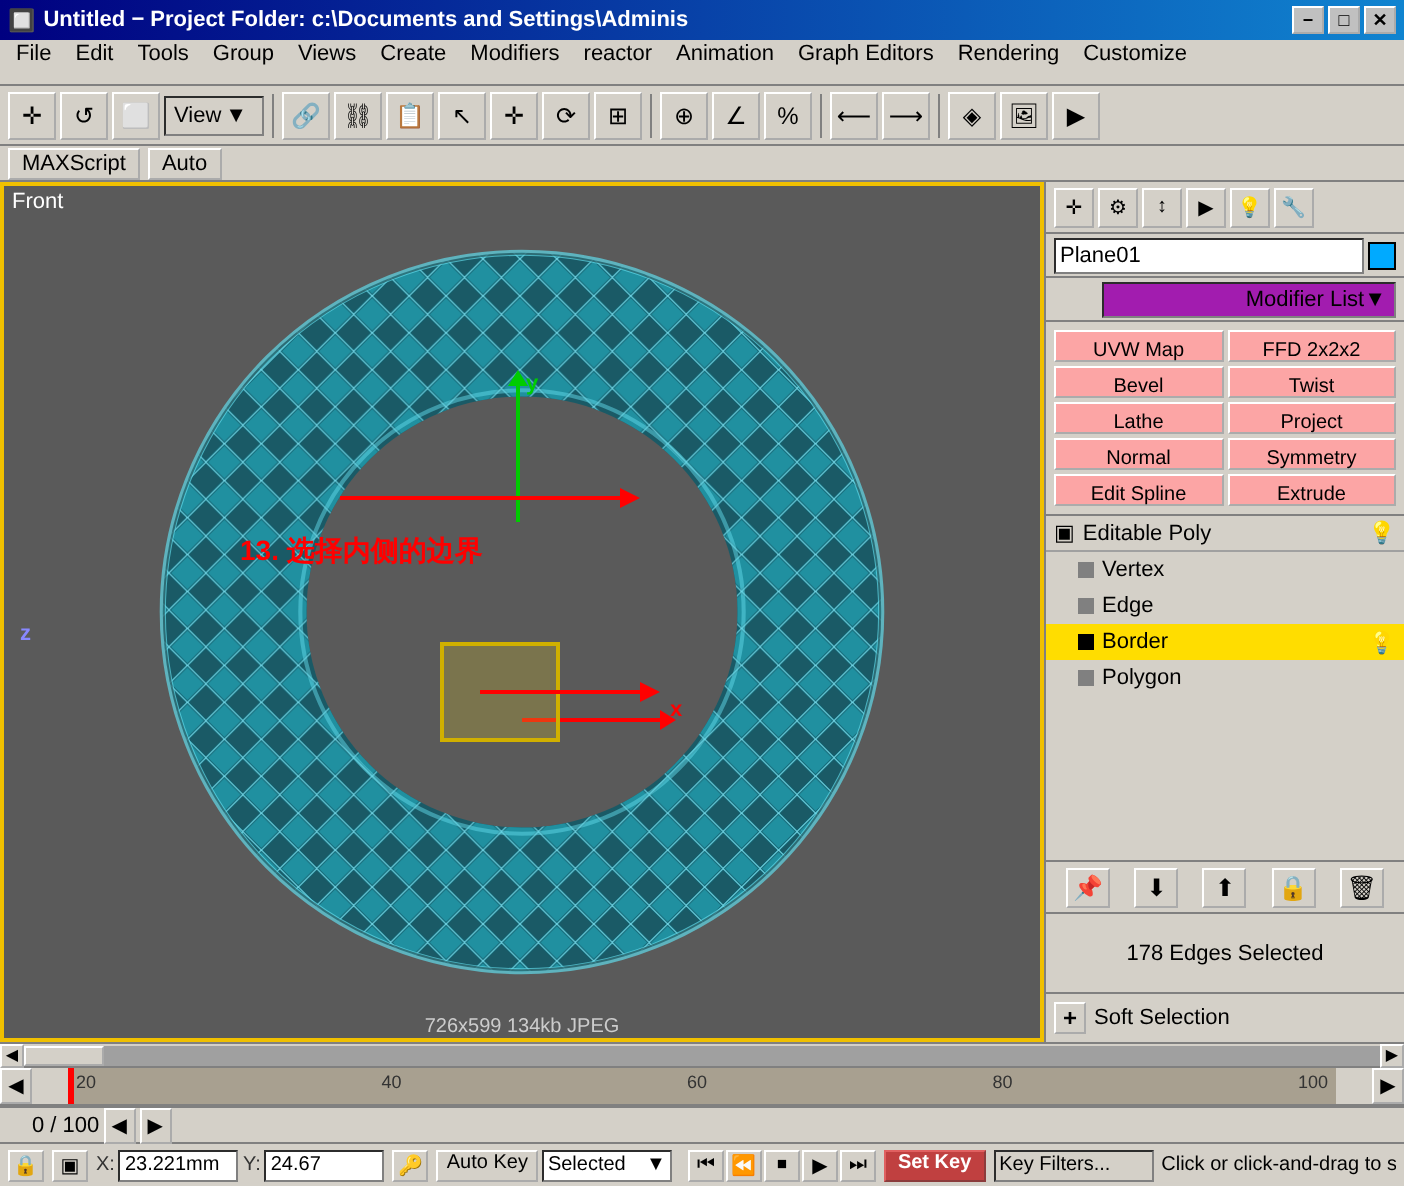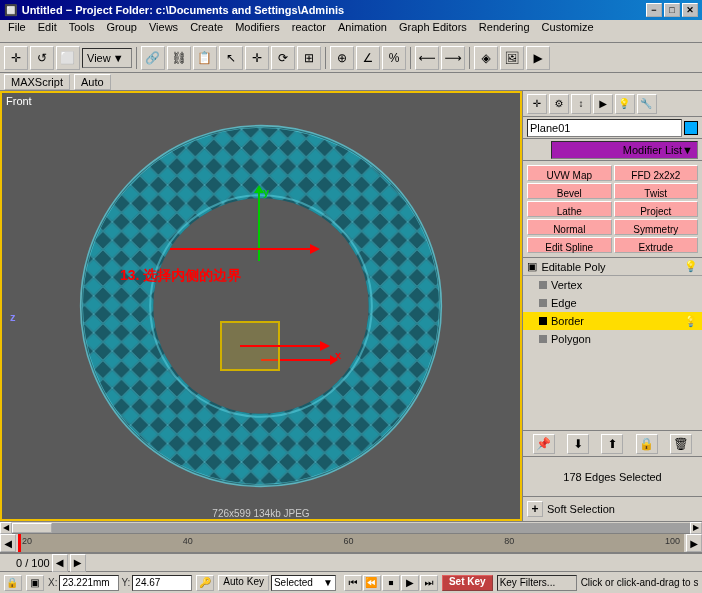--- a/index.html
+++ b/index.html
@@ -363,21 +363,21 @@
       display: flex;
       align-items: center;
       border-top: 1px solid #808080;
       border-bottom: 1px solid #808080;
     }
     #timeline-track {
       flex: 1;
       height: 100%;
       background: #a8a090;
       position: relative;
-      margin: 0 2px;
+      margin: 0 18px;
     }
     #timeline-marker {
       position: absolute;
       left: 0; top: 0; bottom: 0;
       width: 3px;
       background: #ff0000;
     }
     .timeline-arrow {
       width: 16px; height: 18px;
       background: #d4d0c8;

